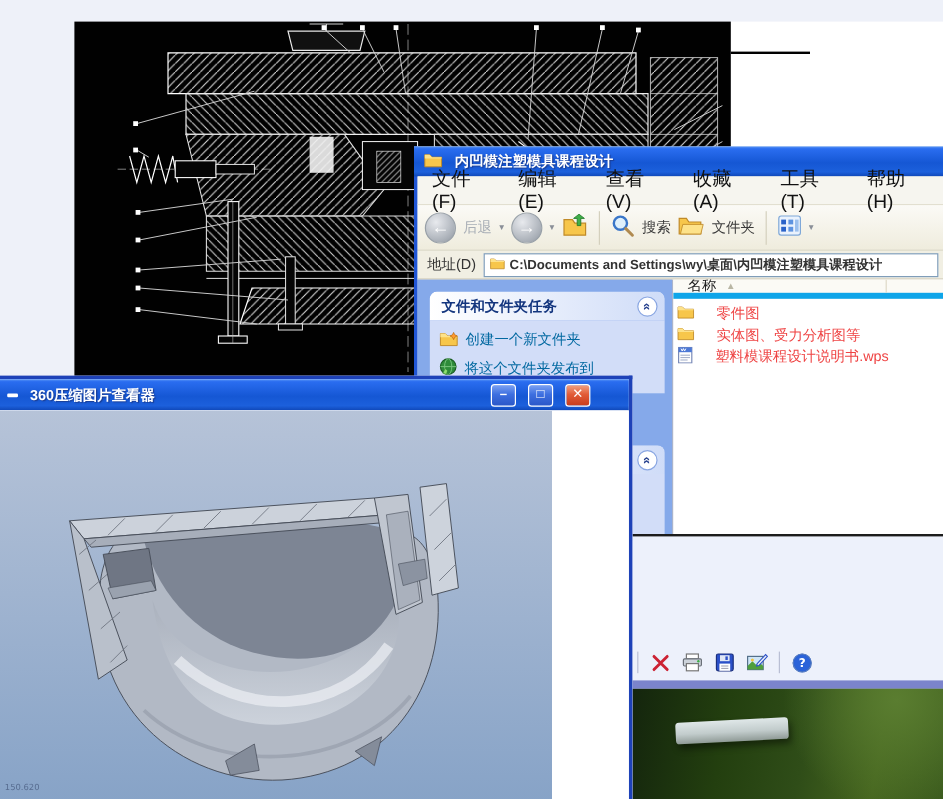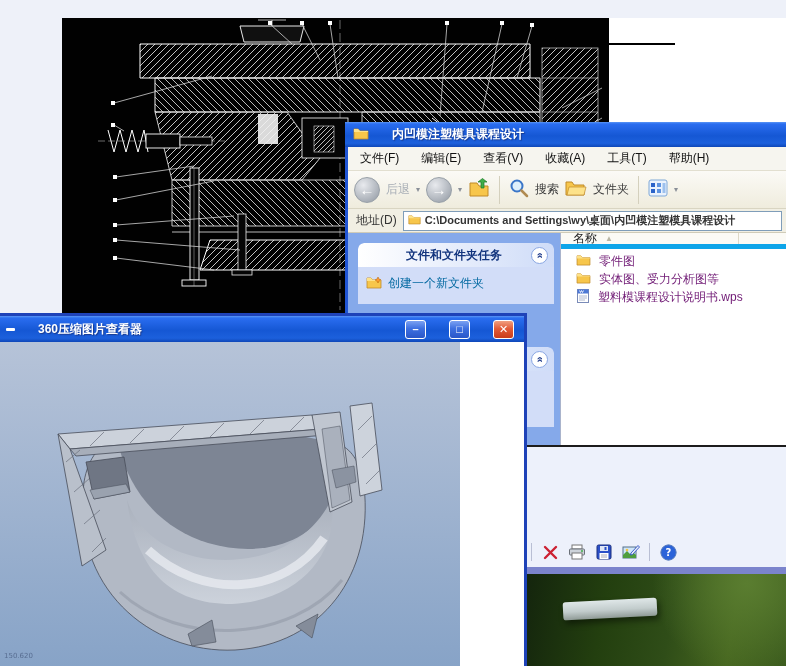--- a/index.html
+++ b/index.html
@@ -2,21 +2,21 @@
 <html><head>
 <meta charset="utf-8">
 <style>
   * { margin:0; padding:0; box-sizing:border-box; }
   html,body { background:#555; }
   body { font-family:"Liberation Sans","DejaVu Sans",sans-serif; }
   #screen { position:relative; width:786px; height:666px; overflow:hidden;
             background:#eef1f9; font-size:12px; }
 
   
-  .titlebar { display:flex; align-items:center; gap:23px; height:26px; padding:0 0 0 6px;
+  .titlebar { display:flex; align-items:center; gap:10px; height:26px; padding:0 22px 0 6px;
               background:linear-gradient(180deg,#5a96f5 0%,#2a6df0 8%,#1557d4 55%,#1c60dc 85%,#0f47b8 100%);
               color:#fff; font-weight:bold; font-size:12px; }
   .titlebar .title-text { flex:1; white-space:nowrap; overflow:hidden; text-shadow:1px 1px 1px #1a3b8f; }
   .win-btn { width:21px; height:19px; border:1px solid #fff; border-radius:3px;
              display:flex; align-items:center; justify-content:center;
              background:linear-gradient(180deg,#7ba1f2 0%,#3d6fe0 45%,#2a57c8 100%);
              color:#fff; font-size:11px; font-weight:bold; line-height:1; }
   .win-btn.close { background:linear-gradient(180deg,#f0a080 0%,#e25c38 45%,#c83c1c 100%); }
 
   
@@ -25,21 +25,21 @@
   #white-win .line { position:absolute; left:0; top:25px; width:66px; height:2px; background:#000; }
 
   #cad-win { position:absolute; left:62px; top:18px; width:547px; height:296px;
              background:#010101; z-index:2; }
 
   
   #explorer { position:absolute; left:345px; top:122px; width:441px; height:325px;
               z-index:3; background:#f4f2e8; border-left:3px solid #2055d4; }
   #explorer .titlebar { height:25px; margin-left:-3px; padding-left:8px; }
   .menubar { display:flex; align-items:center; gap:22px; height:24px; padding:0 12px;
-             background:#f6f5ef; border-bottom:1px solid #e2dfd0; font-size:12px; color:#111; }
+             background:#f6f5ef; border-bottom:1px solid #e2dfd0; font-size:16px; color:#111; }
   .menubar span { cursor:default; }
   .expl-toolbar { display:flex; align-items:center; height:38px; padding:0 6px; gap:6px;
                   background:linear-gradient(180deg,#fbfaf6,#efecdd); border-bottom:1px solid #d9d5c2;
                   color:#9aa0a8; }
   .nav-circle { width:26px; height:26px; border-radius:50%;
                 background:radial-gradient(circle at 35% 30%,#e8eaee,#aab0b8 70%,#8d939c);
                 border:1px solid #98a0a8; color:#fff; font-size:15px; font-weight:bold;
                 display:flex; align-items:center; justify-content:center; }
   .tb-sep { width:1px; height:28px; background:#d4d0bd; margin:0 3px; }
   .dd-arrow { font-size:8px; color:#8a8f98; }
@@ -50,40 +50,40 @@
   .addr-input { flex:1; display:flex; align-items:center; gap:4px; height:20px;
                 background:#fff; border:1px solid #7f9db9; padding:0 4px;
                 font-size:11px; white-space:nowrap; overflow:hidden;font-weight:bold; }
 
   .expl-body { display:flex; height:214px; }
   .sidebar { width:212px; background:#85a9ea; padding:10px 6px 0 10px; }
   .task-panel { border-radius:6px 6px 0 0; overflow:hidden; }
   .task-head { display:flex; align-items:center; justify-content:space-between;
                height:24px; padding:0 6px 0 10px; border-radius:6px 6px 0 0;
                background:linear-gradient(90deg,#ffffff,#cfdcf8); }
-  .task-head .task-title { color:#13357e; font-weight:bold; font-size:12px;margin-left:38px; }
+  .task-head .task-title { color:#13357e; font-weight:bold; font-size:12px; }
   .chev-btn { width:17px; height:17px; border-radius:50%; background:#fff; border:1px solid #89a6e2;
               display:flex; align-items:center; justify-content:center; }
   .chev-glyph { display:inline-block; transform:rotate(-90deg); color:#26418e;
                 font-weight:bold; font-size:11px; line-height:1; }
   .task-body { background:#d2ddf8; padding:8px 4px 6px 8px; }
   .task-item { display:flex; align-items:center; gap:6px; margin-bottom:6px;
                color:#0369a1; font-size:12px; white-space:nowrap; }
   .spacer43 { height:43px; }
 
   .filelist { flex:1; background:#fff; border-left:1px solid #aab4cc; position:relative;
               font-size:12px; overflow:hidden; }
   .fl-header { display:flex; height:16px; background:#fbfaf5; border-bottom:5px solid #0ea5e9;
                color:#222; align-items:flex-end; }
   .fl-col1 { width:178px; padding-left:12px; display:flex; align-items:center; gap:8px;
              border-right:1px solid #ded9c8; height:100%; }
   .sort-arrow { color:#b9b6a4; font-size:8px; }
   .fl-rows { padding-top:3px; }
-  .fl-row { display:flex; align-items:center; gap:6px; height:18px; padding-left:3px;
-            white-space:nowrap; color:#701a75;margin-left:12px; }
+  .fl-row { display:flex; align-items:center; gap:16px; height:18px; padding-left:3px;
+            white-space:nowrap; color:#ef4444; }
   .fl-row .fname { padding:0 2px; }
   .fl-row.selected .fname { outline:1px dotted #666; }
 
   
   #pic-viewer { position:absolute; left:527px; top:445px; width:259px; height:221px;
                 background:#edf1fb; border-top:2px solid #1c1c1c; z-index:4; }
   .pv-toolbar { position:absolute; left:0; top:92px; width:100%; height:26px;
                 display:flex; align-items:center; gap:9px; padding-left:4px; }
   .pv-sep { width:1px; height:18px; background:#b9bfd4; }
   .pv-btn { width:18px; height:18px; display:flex; align-items:center; justify-content:center; }
@@ -298,20 +298,31 @@
           <div class="task-body">
             <div class="task-item">
               <span>
                 <svg width="16" height="13" viewBox="0 0 16 13">
                     <path d="M1,3 L1,12 L15,12 L15,4 L7,4 L5,2 L1,2 Z" fill="#f7c64b" stroke="#c08a28" stroke-width="0.8"></path>
                     <path d="M1,5 L15,5 L15,4 L7,4 L5,2 L1,2 Z" fill="#fde28a"></path>
                     <path d="M12,1 l1,2 2,1 -2,1 -1,2 -1,-2 -2,-1 2,-1 Z" fill="#ff9a2e" stroke="#b05e00" stroke-width="0.5"></path>
                   </svg>
               </span>
               <span>创建一个新文件夹</span>
+            </div>
+            <div class="task-item">
+              <span>
+                <svg width="15" height="15" viewBox="0 0 15 15">
+                    <circle cx="7.5" cy="7.5" r="6.5" fill="#2e8b3a" stroke="#1b5e24"></circle>
+                    <ellipse cx="7.5" cy="7.5" rx="3" ry="6.5" fill="none" stroke="#79c47f" stroke-width="0.8"></ellipse>
+                    <line x1="1" y1="7.5" x2="14" y2="7.5" stroke="#79c47f" stroke-width="0.8"></line>
+                    <path d="M3,13 l2,-4 2,2 -1,3 Z" fill="#8ee06f" stroke="#2a7d2f" stroke-width="0.5"></path>
+                  </svg>
+              </span>
+              <span>将这个文件夹发布到</span>
             </div>
           </div>
         </div>
         <div class="spacer43"></div>
         <div class="task-panel">
           <div class="task-head">
             <span class="task-title"></span>
             <span class="chev-btn">
                 <span class="chev-glyph">»</span>
               </span>

